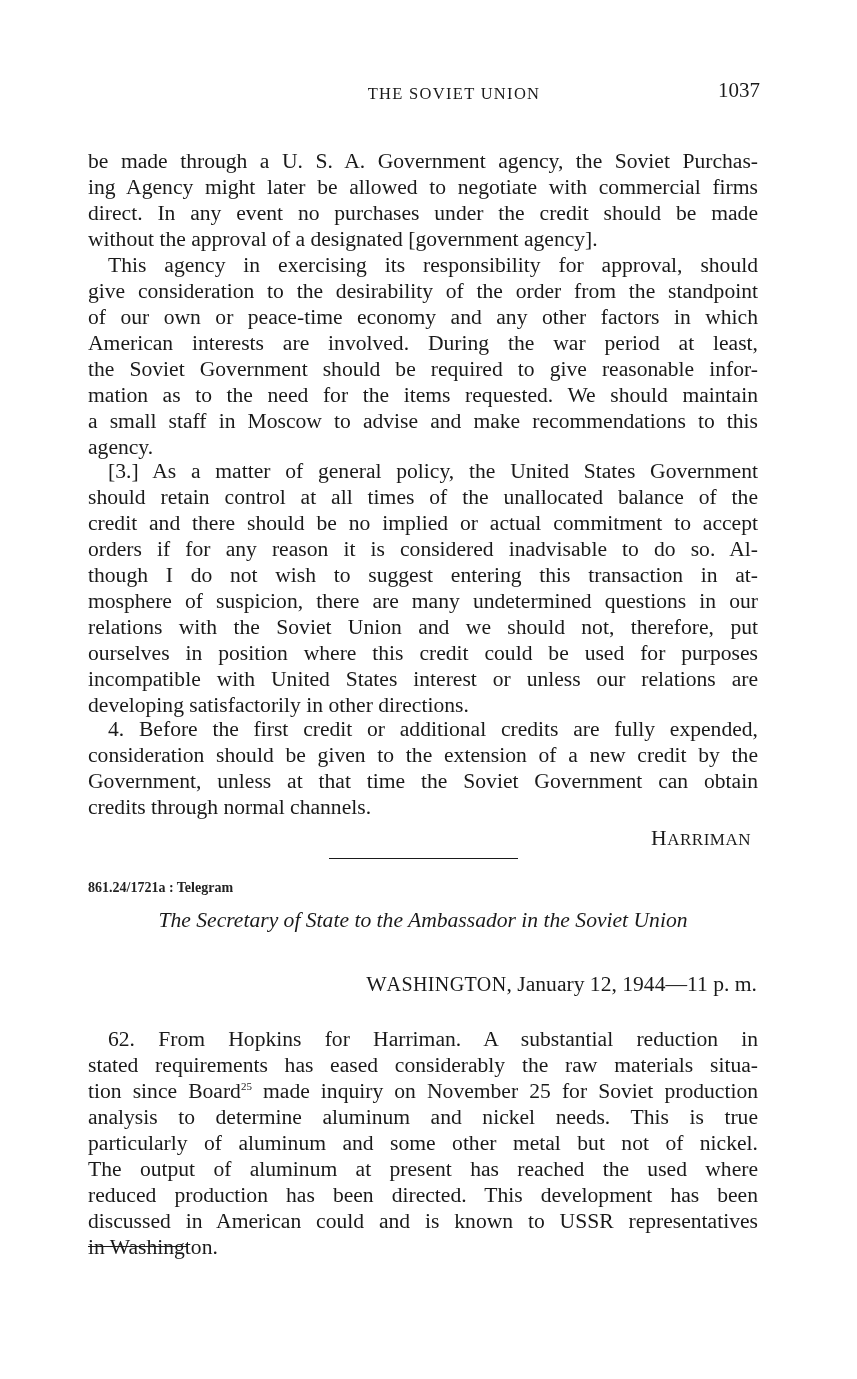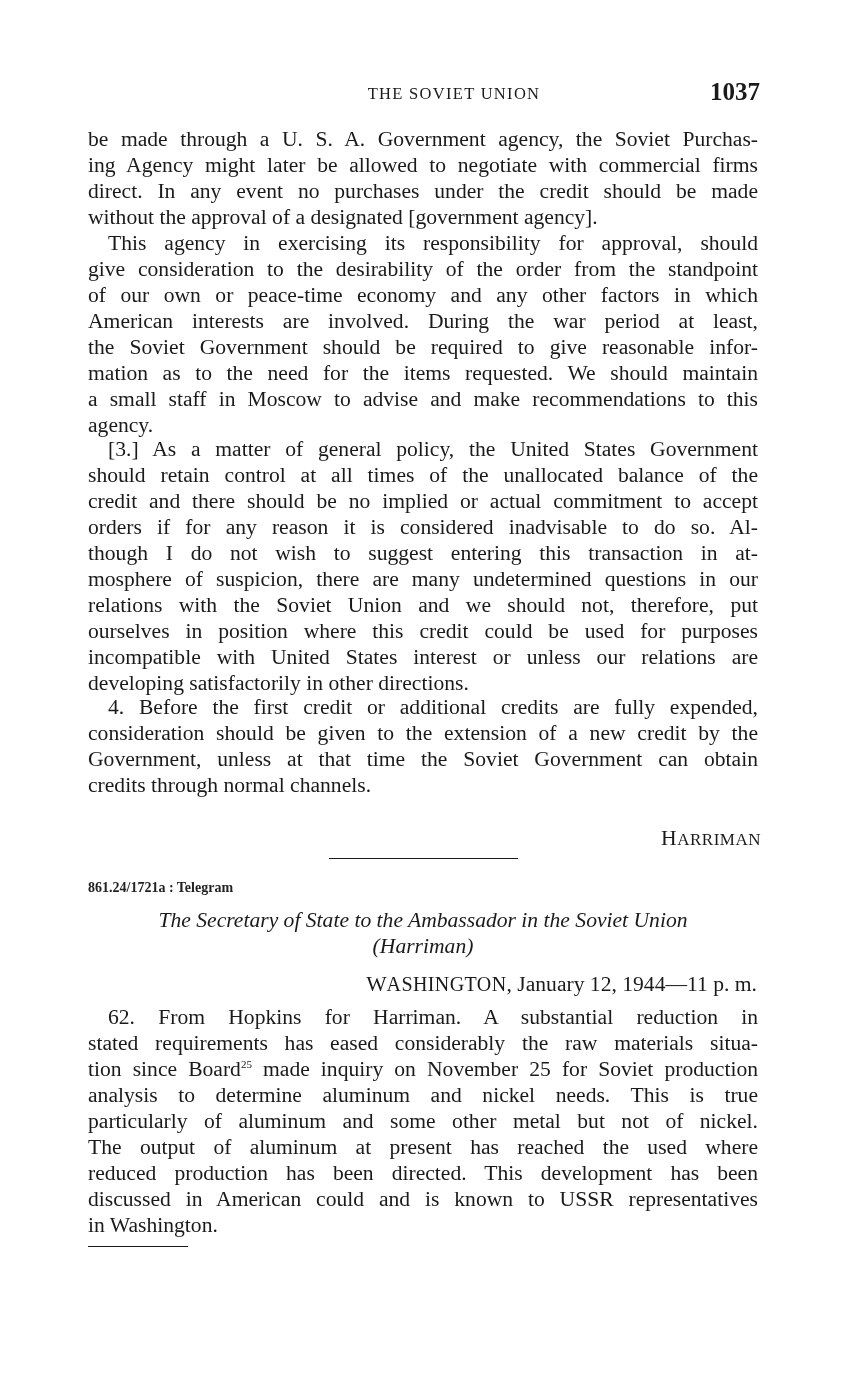--- a/index.html
+++ b/index.html
@@ -33,43 +33,43 @@
     top: 4px;
     text-align: center;
     font-size: 16.5px;
     letter-spacing: 1.3px;
     padding-left: 60px;
   }
   .page-number {
     position: absolute;
     right: 0;
     top: -2px;
-    font-size: 25px;
-    font-weight: bold;
+    font-size: 21px;
   }
   .line {
     position: absolute;
     left: 88px;
     width: 670px;
     font-size: 21.6px;
     line-height: 26px;
     white-space: nowrap;
     text-align: justify;
     text-align-last: justify;
+    margin-top: 22px;
   }
   .line.last {
     text-align-last: left;
   }
   .line.indent {
     left: 108px;
     width: 650px;
   }
   .sig {
     position: absolute;
-    right: 96px;
+    right: 106px;
     font-size: 17px;
     letter-spacing: 0.5px;
   }
   .sig .cap { font-size: 21.6px; }
   .rule {
     position: absolute;
     height: 0;
     border-top: 1.6px solid #1a1a1a;
   }
   .file-ref {
@@ -160,21 +160,20 @@
     <div class="line last" style="top:772px">credits through normal channels.</div>
   </div>
 
   <div class="sig" style="top:826px"><span class="cap">H</span><span>ARRIMAN</span></div>
 
   <div class="rule" style="left:329px; top:858px; width:189px;"></div>
 
   <div class="file-ref">861.24/1721a : Telegram</div>
 
   <div class="heading-italic" style="top:907px">The Secretary of State to the Ambassador in the Soviet Union</div>
-  <div class="heading-italic" style="top:933px">(Harriman)</div>
 
   <div class="dateline"><span class="cap">W</span><span class="sc">ASHINGTON</span><span>, January 12, 1944—11 p. m.</span></div>
 
   <div>
     <div class="line indent" style="top:1004px">62.  From Hopkins for Harriman.  A substantial reduction in</div>
     <div class="line" style="top:1030px">stated requirements has eased considerably the raw materials situa-</div>
     <div class="line" style="top:1056px"><span>tion since Board</span><sup class="fn">25</sup><span> made inquiry on November 25 for Soviet production</span></div>
     <div class="line" style="top:1082px">analysis to determine aluminum and nickel needs.  This is true</div>
     <div class="line" style="top:1108px">particularly of aluminum and some other metal but not of nickel.</div>
     <div class="line" style="top:1134px">The output of aluminum at present has reached the used where</div>

